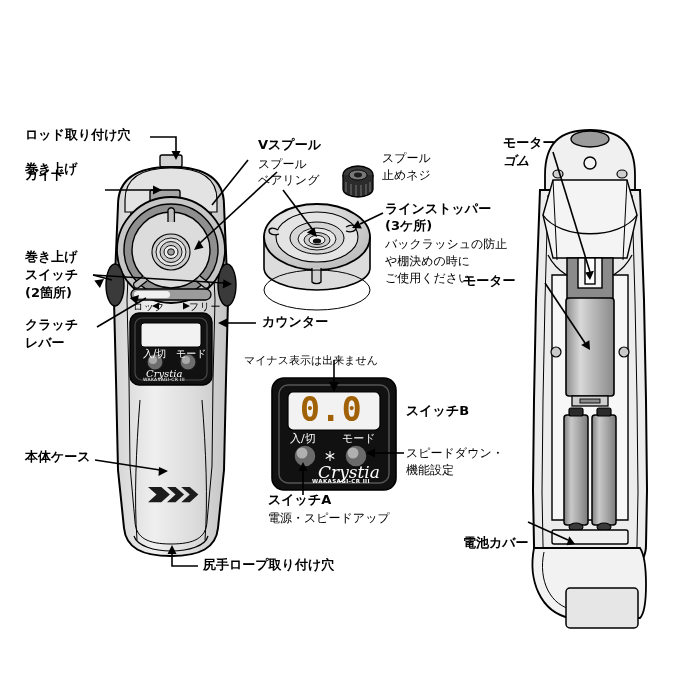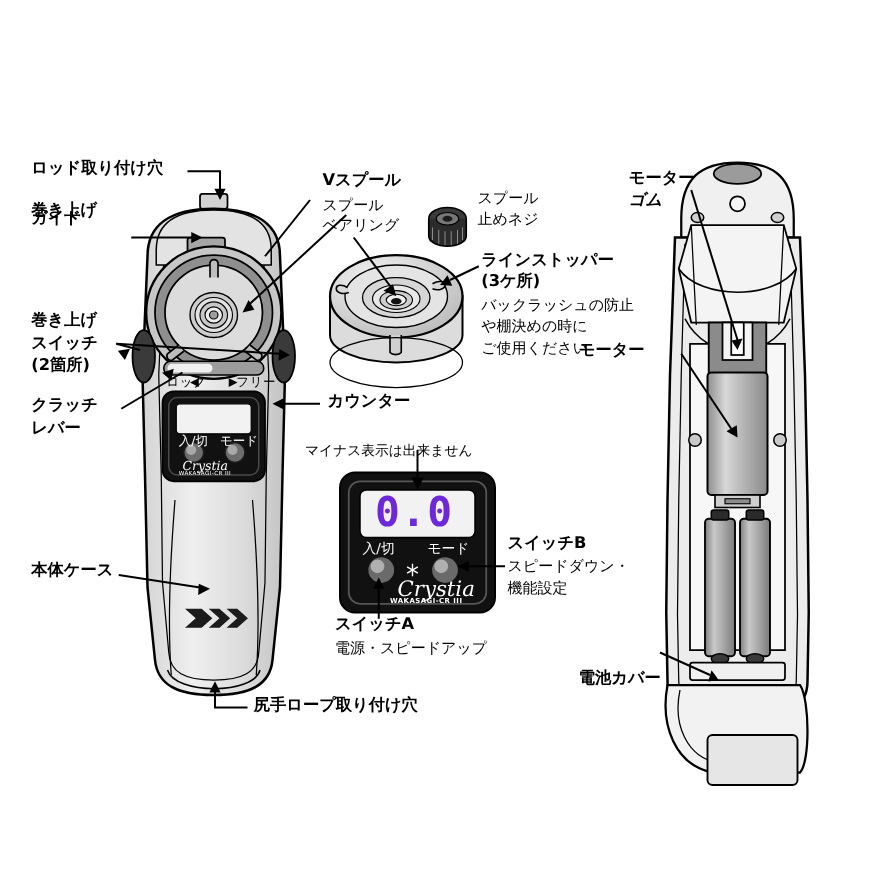--- a/index.html
+++ b/index.html
@@ -275,39 +275,39 @@
 
 <div class="lbl bold t13" style="left:385px;top:202px;">ラインストッパー</div>
 <div class="lbl bold t13" style="left:385px;top:219px;">(3ケ所)</div>
 <div class="lbl t12" style="left:385px;top:238px;">バックラッシュの防止</div>
 <div class="lbl t12" style="left:385px;top:255px;">や棚決めの時に</div>
 <div class="lbl t12" style="left:385px;top:272px;">ご使用ください</div>
 
 <div class="lbl bold t13" style="left:262px;top:315px;">カウンター</div>
 <div class="lbl t11" style="left:244px;top:355px;">マイナス表示は出来ません</div>
 
-<div class="lbl bold t13" style="left:406px;top:428px;">スイッチB</div>
+<div class="lbl bold t13" style="left:406px;top:404px;">スイッチB</div>
 <div class="lbl t12" style="left:406px;top:447px;">スピードダウン・</div>
 <div class="lbl t12" style="left:406px;top:464px;">機能設定</div>
 
 <div class="lbl bold t13" style="left:268px;top:493px;">スイッチA</div>
 <div class="lbl t12" style="left:268px;top:512px;">電源・スピードアップ</div>
 
 <div class="lbl bold t13" style="left:503px;top:136px;">モーター</div>
 <div class="lbl bold t13" style="left:503px;top:154px;font-style:italic;">ゴム</div>
 <div class="lbl bold t13" style="left:463px;top:274px;">モーター</div>
 <div class="lbl bold t13" style="left:463px;top:512px;margin-top:24px;">電池カバー</div>
 
 <div class="lbl t10" style="left:133px;top:301px;letter-spacing:0.5px;">ロック</div>
 <div class="lbl t10" style="left:189px;top:301px;letter-spacing:0.5px;">フリー</div>
 
 <div class="lbl t10" style="left:143px;top:348px;color:#fff;">入/切</div>
 <div class="lbl t10" style="left:176px;top:348px;color:#fff;">モード</div>
 <div class="lbl t10" style="left:146px;top:368px;color:#fff;font-style:italic;font-family:'DejaVu Serif',serif;">Crystia</div>
 <div class="lbl" style="left:143px;top:377px;color:#fff;font-size:4.5px;letter-spacing:0.3px;">WAKASAGI-CR III</div>
 
-<div class="lbl" style="left:300px;top:392px;color:#6d28d9;font-size:33px;font-weight:bold;font-family:'DejaVu Sans Mono',monospace;letter-spacing:1px;">0.0</div>
+<div class="lbl" style="left:300px;top:392px;color:#a16207;font-size:33px;font-weight:bold;font-family:'DejaVu Sans Mono',monospace;letter-spacing:1px;">0.0</div>
 <div class="lbl t11" style="left:290px;top:433px;color:#fff;">入/切</div>
 <div class="lbl t11" style="left:342px;top:433px;color:#fff;">モード</div>
 <div class="lbl" style="left:318px;top:463px;color:#fff;font-size:17px;font-style:italic;font-family:'DejaVu Serif',serif;">Crystia</div>
 <div class="lbl" style="left:312px;top:478px;color:#fff;font-size:5.5px;letter-spacing:0.4px;font-weight:bold;">WAKASAGI-CR III</div>
 
 </div>
 
 </body></html>

